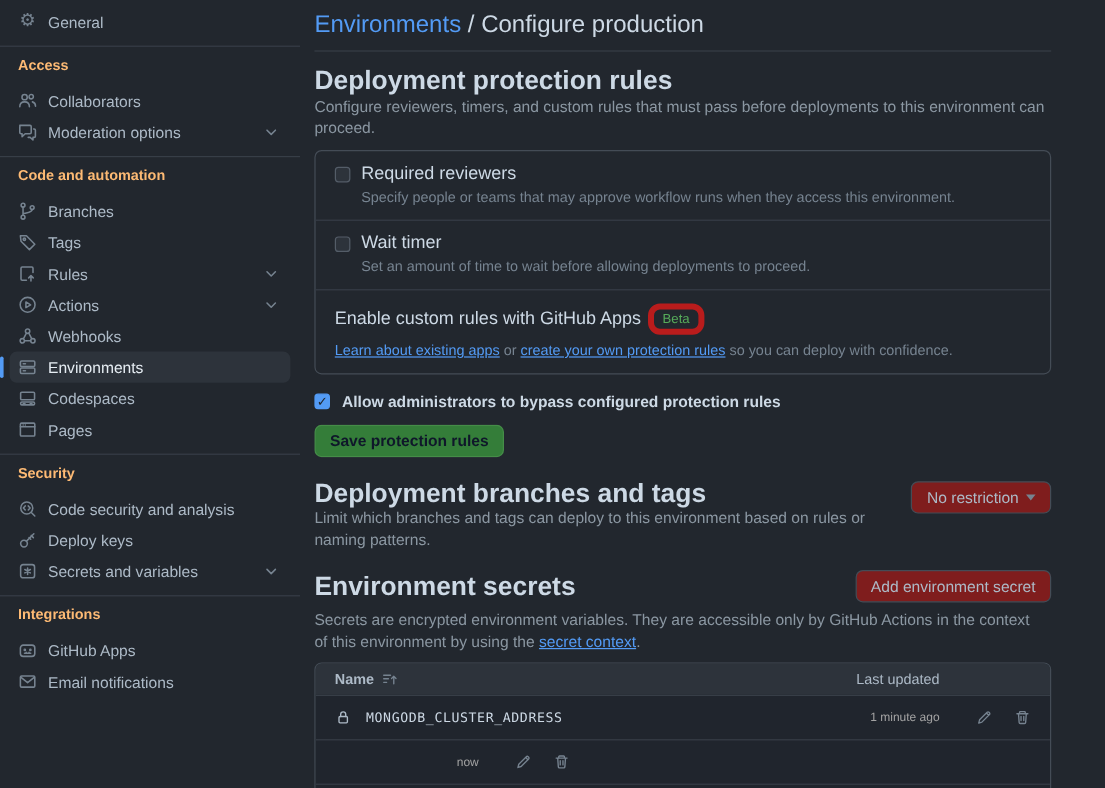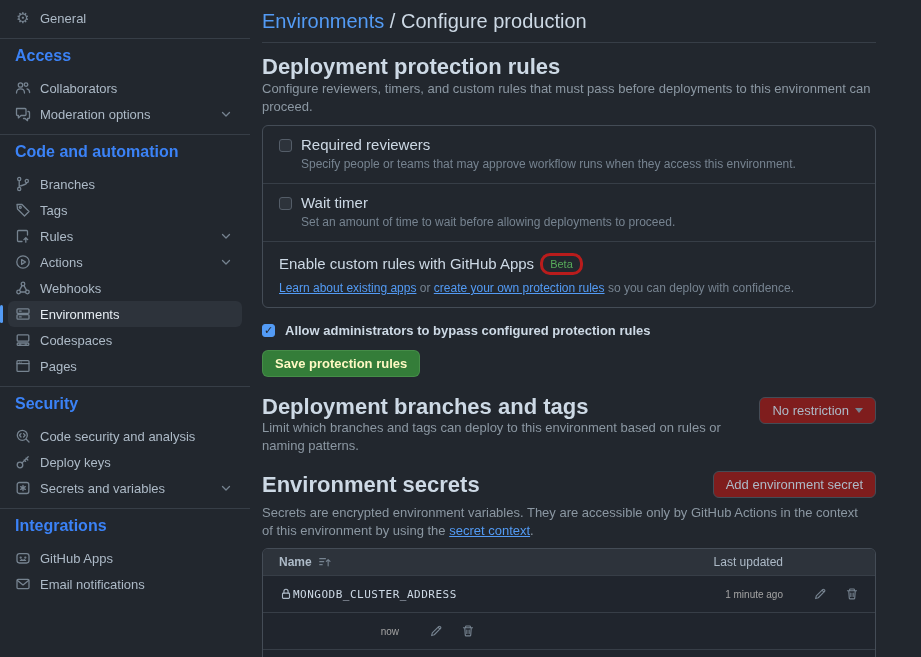--- a/index.html
+++ b/index.html
@@ -16,21 +16,21 @@
 
   
   .sidebar { position:absolute; left:0; top:0; width:250px; padding-top:5px; }
   .nav-item { display:flex; align-items:center; gap:9px; height:26px; margin:0 8px; padding:0 8px 0 7px;
               border-radius:6px; font-size:13px; color:#adbac7; cursor:pointer; position:relative; }
   .nav-item .chev { margin-left:auto; }
   .nav-item.selected { background:#2d333b; color:#e6edf3; }
   .nav-item.selected::before { content:''; position:absolute; left:-8px; top:4px; bottom:4px; width:3px;
               border-radius:2px; background:#539bf5; }
   .nav-divider { border-top:1px solid #373e47; margin:7px 0; }
-  .nav-title { font-size:16px; font-weight:700; color:#3b82f6; padding:0 15px; margin:8px 0 10px; }
+  .nav-title { font-size:12px; font-weight:700; color:#fdba74; padding:0 15px; margin:8px 0 10px; }
   .gear-glyph { font-size:15px; line-height:16px; width:16px; text-align:center; color:#768390; flex:0 0 16px; }
 
   
   .main { position:absolute; left:262px; top:0; width:614px; }
   .page-title { margin-top:8px; font-size:20px; font-weight:400; color:#cdd9e5; line-height:26px; }
   .page-title .crumb-link { color:#539bf5; cursor:pointer; }
   .main-divider { border-top:1px solid #373e47; margin-top:8px; }
 
   h2.sec { font-size:22px; font-weight:700; color:#cdd9e5; line-height:20px; }
   .muted { font-size:13px; color:#8b97a2; line-height:18px; }
@@ -41,47 +41,47 @@
   .rule-row + .rule-row { border-top:1px solid #373e47; }
   .rule-head { display:flex; align-items:center; gap:9px; }
   .rule-title { font-size:15px; font-weight:400; color:#cdd9e5; line-height:16px; }
   .rule-desc { font-size:12px; color:#768390; margin:4px 0 0 22px; line-height:15px; }
 
   .checkbox { width:13px; height:13px; border:1px solid #545d68; border-radius:3px; background:#2d333b; flex:0 0 13px; cursor:pointer; }
   .checkbox.checked { background:#539bf5; border-color:#539bf5; position:relative; }
   .checkbox.checked::after { content:'✓'; position:absolute; left:1px; top:-1px; font-size:11px; font-weight:700; color:#22272e; }
 
   .beta-badge { display:inline-block; margin-left:6px; padding:0 7px; font-size:11px; line-height:16px;
-                color:#57ab5a; border:3px solid #b91c1c; border-radius:10px; font-weight:400; vertical-align:1px; }
+                color:#57ab5a; border:5px solid #b91c1c; border-radius:10px; font-weight:400; vertical-align:1px; }
   .link { color:#539bf5; text-decoration:underline; cursor:pointer; }
   .rule-links { font-size:12px; color:#768390; margin-top:5px; line-height:16px; }
 
   .bypass-row { display:flex; align-items:center; gap:10px; margin-top:15px; }
   .bypass-label { font-size:13px; font-weight:700; color:#cdd9e5; }
 
   .btn { display:inline-flex; align-items:center; gap:6px; height:27px; padding:0 12px; border-radius:6px;
          font-size:13px; font-weight:600; cursor:pointer; border:1px solid #444c56; }
-  .btn-primary { margin-top:12px; background:#347d39; border-color:rgba(120,190,120,.25); color:#fef9c3; }
+  .btn-primary { margin-top:12px; background:#347d39; border-color:rgba(120,190,120,.25); color:#0f172a; }
   .btn-secondary { background:#7f1d1d; color:#adbac7; font-weight:400; }
   .caret { width:0; height:0; border-left:4px solid transparent; border-right:4px solid transparent; border-top:5px solid #768390; }
 
   .split { display:flex; justify-content:space-between; align-items:flex-start; }
   .branches-sec { margin-top:20px; }
   .branches-sec .muted { max-width:486px; margin-top:2px; }
 
   .secrets-sec { margin-top:16px; }
   .secrets-desc { margin-top:6px; max-width:600px; }
 
   .secrets-table { margin-top:8px; border:1px solid #444c56; border-radius:6px; overflow:hidden; }
   .tbl-head { display:flex; align-items:center; background:#2d333b; padding:6px 16px; font-size:12px; color:#adbac7; }
   .tbl-head .name-col { flex:1; display:flex; align-items:center; gap:6px; font-weight:700; }
   .upd-col { width:120px; text-align:right; }
   .act-col { width:76px; display:flex; justify-content:flex-end; gap:18px; align-items:center; }
   .tbl-row { display:flex; align-items:center; background:#20252d; padding:11px 16px; border-top:1px solid #373e47; }
-  .tbl-row .name-col { flex:1; display:flex; align-items:center; }
+  .tbl-row .name-col { flex:1; display:flex; align-items:center; gap:12px; }
   .secret-name { font-family:"DejaVu Sans Mono","Liberation Mono",monospace; font-size:11px; letter-spacing:.5px; color:#cdd9e5; }
   .upd-val { font-size:10px; color:#a3a3a3; }
   .icon-btn { background:none; border:none; padding:0; cursor:pointer; }
 </style>
 </head>
 <body>
 
 <nav class="sidebar">
   <div class="nav-item">
     <span class="gear-glyph">⚙</span>

